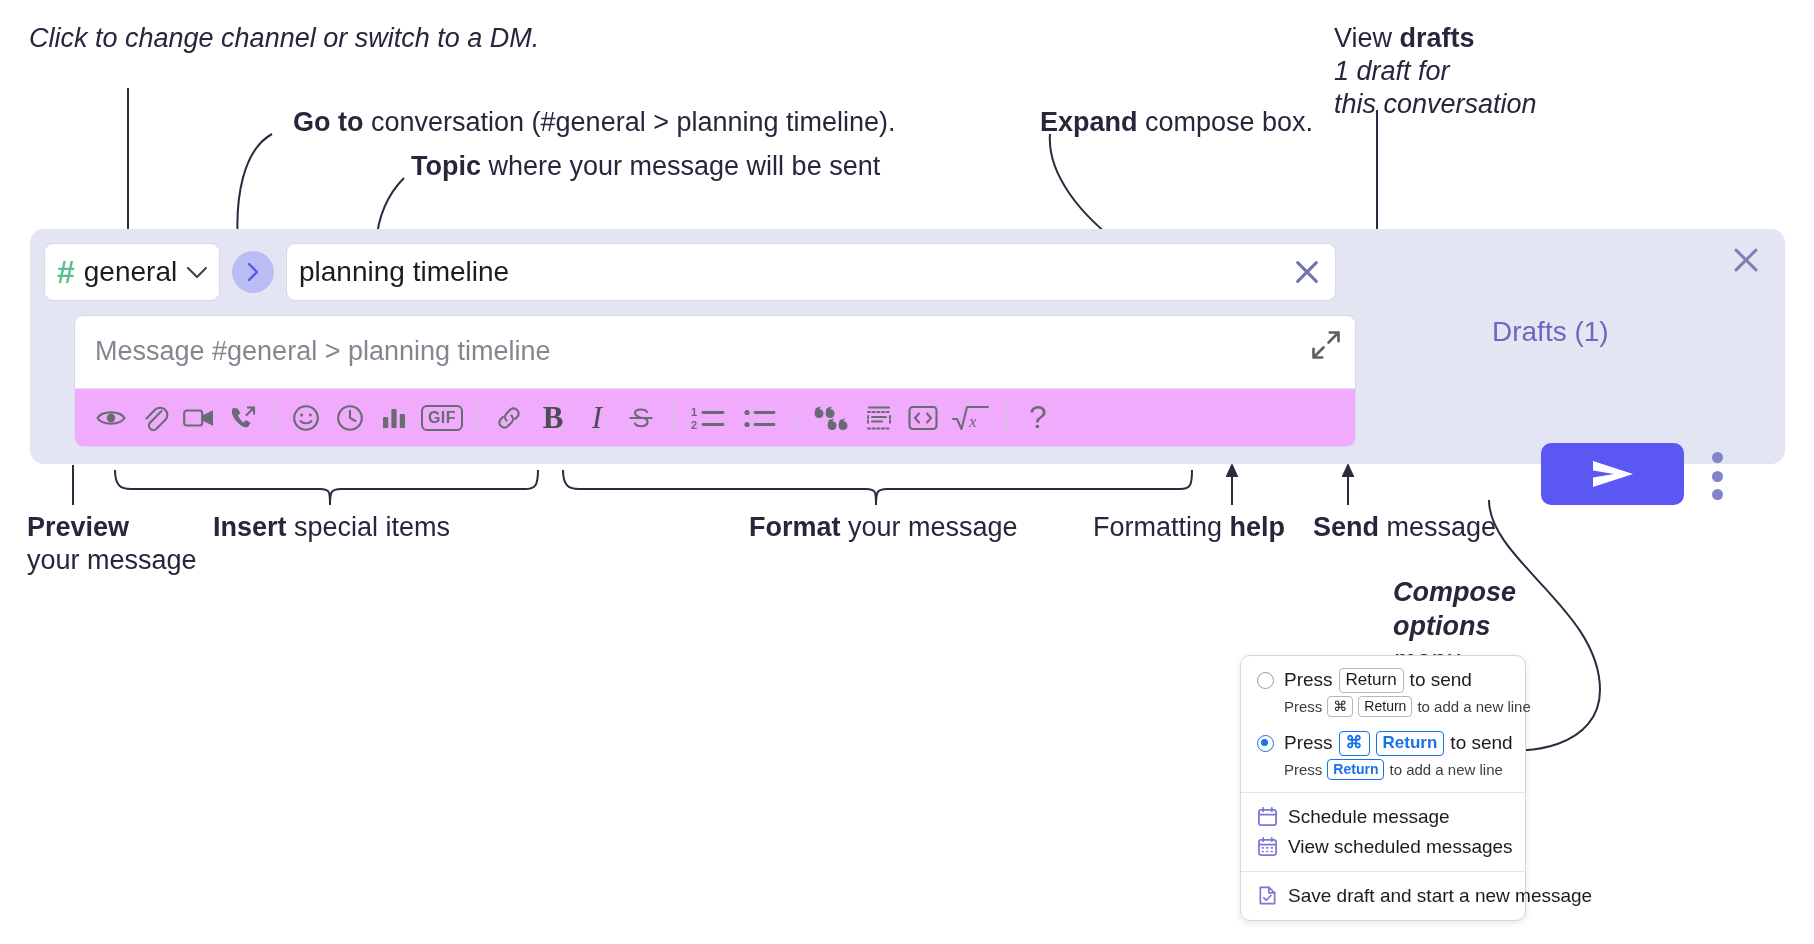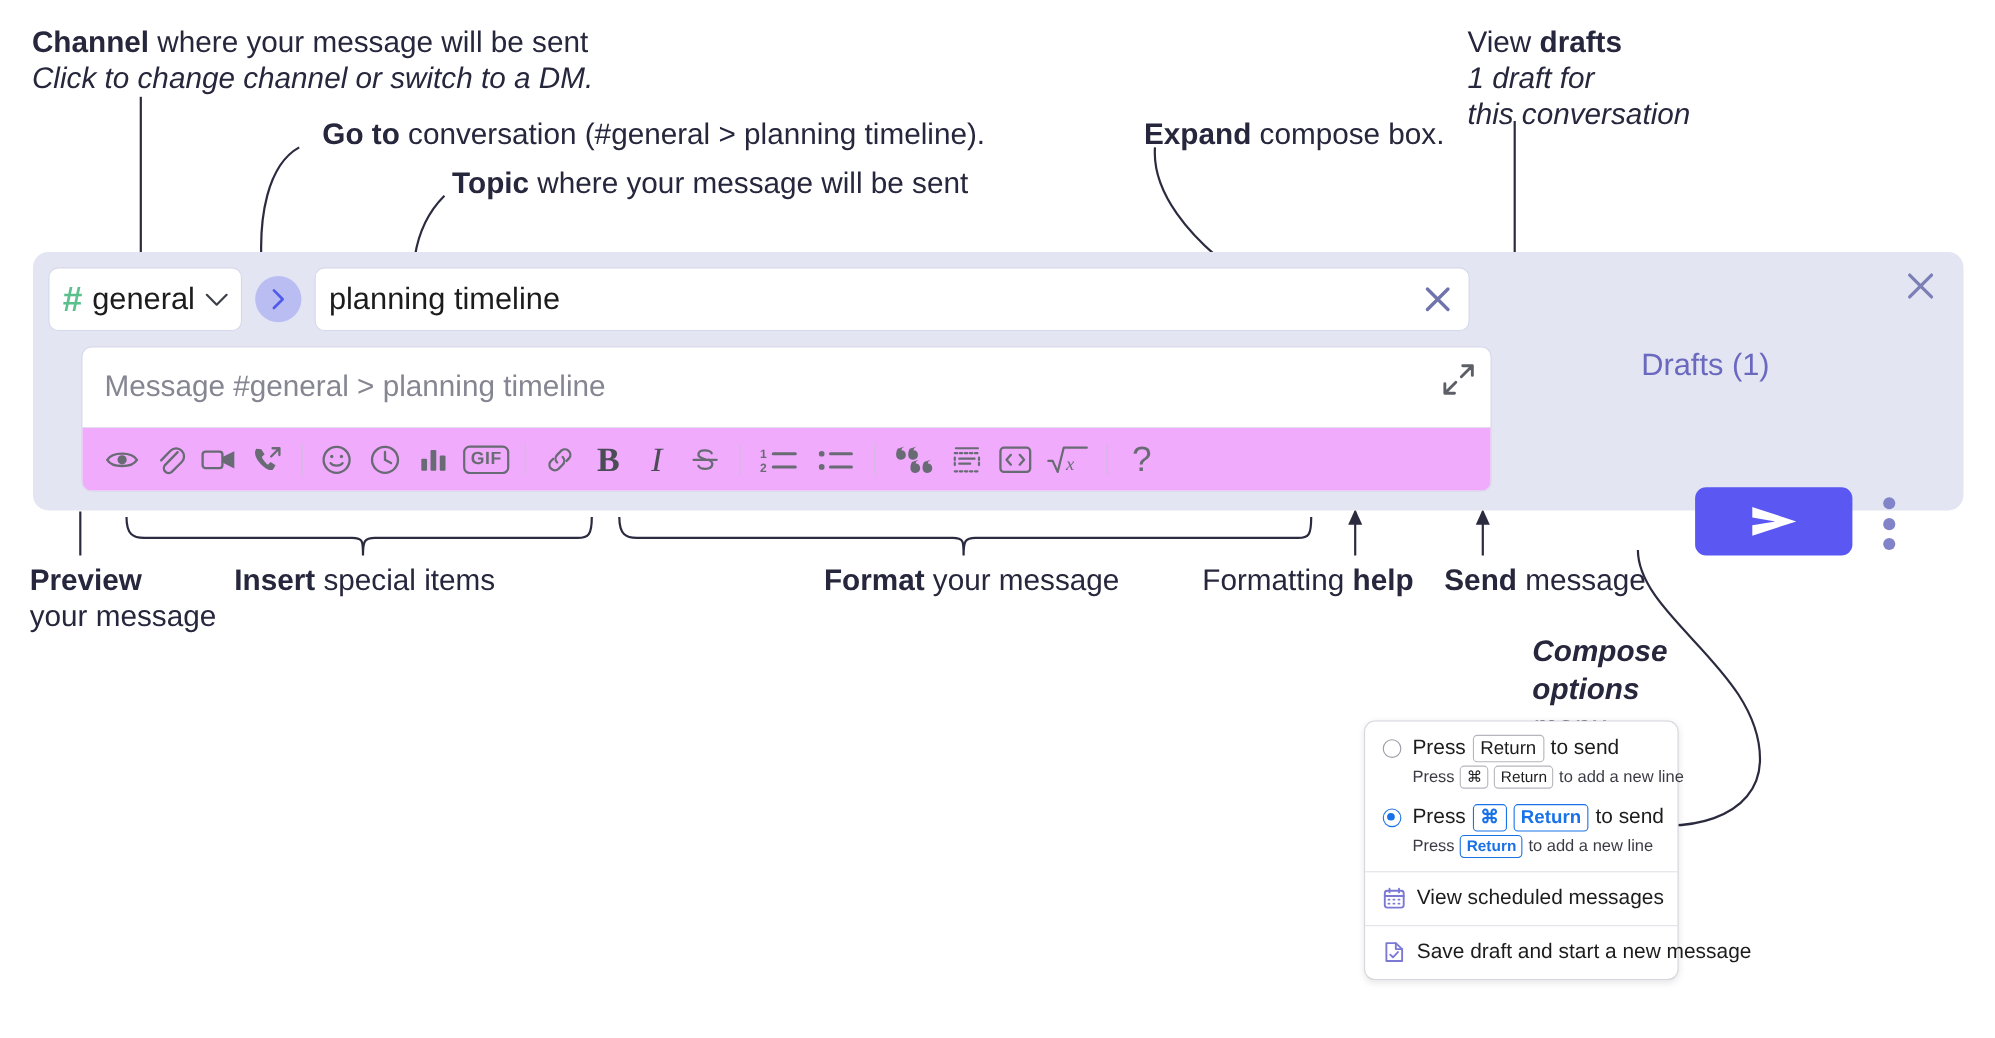--- a/index.html
+++ b/index.html
@@ -102,21 +102,20 @@
   .key.blue{border-color:#1a72e8;color:#1a72e8;font-weight:bold;}
   .key.blue.sm{font-weight:bold;}
   .menu-div{height:1px;background:#e2e2e8;margin:9px 0;}
   .menu-item{display:flex;align-items:center;gap:10px;padding:4px 16px;font-size:19px;color:#1d1c1d;cursor:pointer;white-space:nowrap;}
   .menu-item .mi-ico{width:21px;height:21px;flex:0 0 auto;color:#7b79d4;}
 </style>
 </head>
 <body>
 
 <div class="abs ann" style="left:29px;top:22px;">
-  <div><b>Channel</b><span> where your message will be sent</span></div>
   <div><i>Click to change channel or switch to a DM.</i></div>
 </div>
 
 <div class="abs ann" style="left:293px;top:106px;">
   <b>Go to</b><span> conversation (#general &gt; planning timeline).</span>
 </div>
 
 <div class="abs ann" style="left:411px;top:150px;">
   <b>Topic</b><span> where your message will be sent</span>
 </div>
@@ -426,20 +425,28 @@
     </span>
   </div>
   <div class="opt-sub">
     <span>Press</span>
     <span class="key blue sm">Return</span>
     <span>to add a new line</span>
   </div>
 
   <div class="menu-div"></div>
 
+  <div class="menu-item">
+    <svg class="mi-ico" viewBox="0 0 22 22" fill="none" stroke="currentColor" stroke-width="1.9" stroke-linecap="round">
+      <rect x="2" y="4" width="18" height="16" rx="2.4"></rect>
+      <path d="M2,9 L20,9"></path>
+      <path d="M6.5,2 L6.5,5.5 M15.5,2 L15.5,5.5"></path>
+    </svg>
+    <span>Schedule message</span>
+  </div>
 
   <div class="menu-item">
     <svg class="mi-ico" viewBox="0 0 22 22" fill="none" stroke="currentColor" stroke-width="1.8" stroke-linecap="round">
       <rect x="2" y="4" width="18" height="16" rx="2.4"></rect>
       <path d="M2,9 L20,9"></path>
       <path d="M6.5,2 L6.5,5.5 M15.5,2 L15.5,5.5"></path>
       <g stroke-width="1.7">
         <path d="M5.5,12.5 L6.5,12.5 M10.2,12.5 L11.2,12.5 M15,12.5 L16,12.5"></path>
         <path d="M5.5,16.3 L6.5,16.3 M10.2,16.3 L11.2,16.3 M15,16.3 L16,16.3"></path>
       </g>

